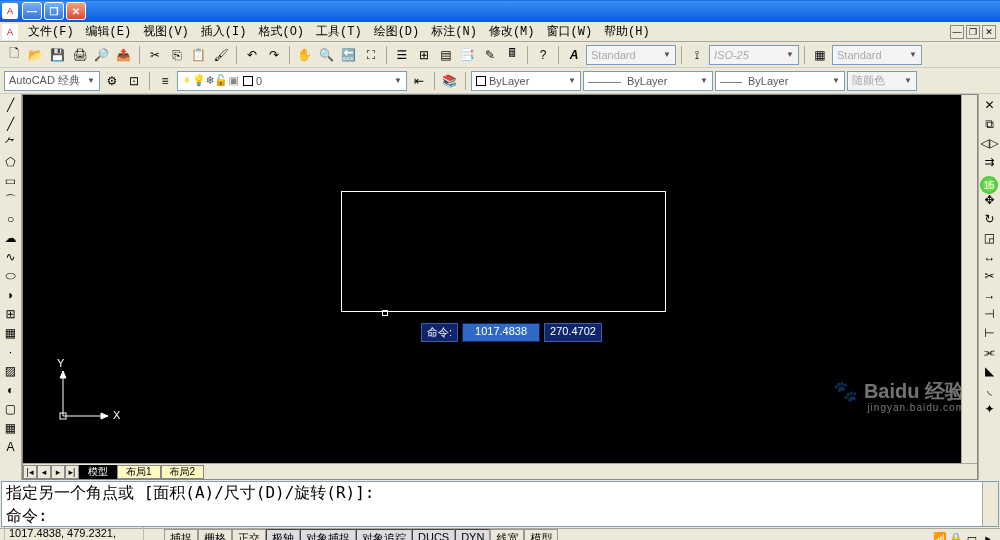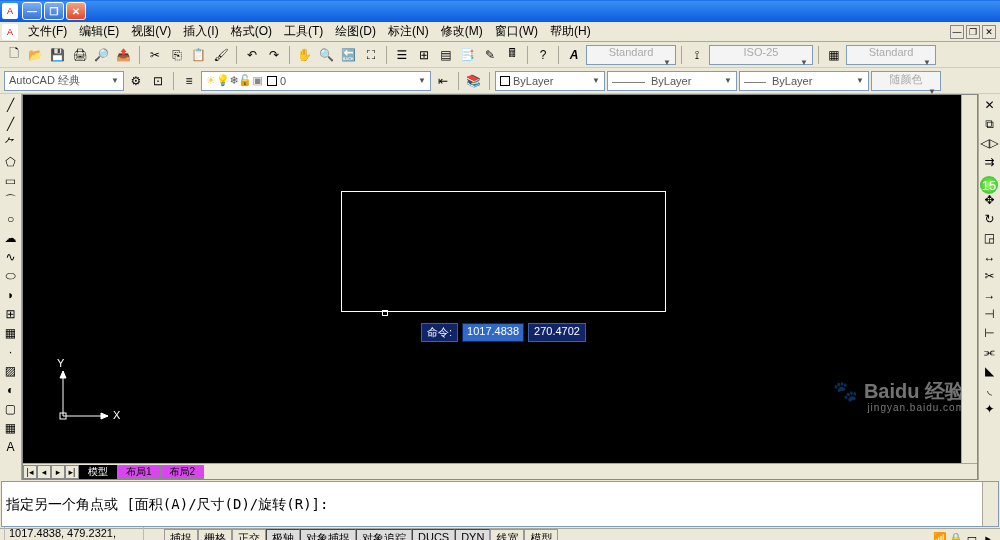--- a/index.html
+++ b/index.html
@@ -11,75 +11,75 @@
 .titlebar .title { flex: 1; font-weight: bold; }
 .titlebar .winbtns { display: flex; gap: 2px; }
 .titlebar .winbtn { width: 20px; height: 18px; border: 1px solid #fff; border-radius: 3px; display: flex; align-items: center; justify-content: center; font-size: 10px; font-weight: bold; }
 .winbtn.min { background: linear-gradient(#7eaef6, #3574d8); }
 .winbtn.max { background: linear-gradient(#7eaef6, #3574d8); }
 .winbtn.close { background: linear-gradient(#f6a183, #e04a2f); }
 
 
 .menubar { height: 20px; background: #ece9d8; display: flex; align-items: center; padding: 0 2px; border-bottom: 1px solid #aca899; font-size: 12px; }
 .menubar .menu-icon { width: 16px; height: 16px; background: #fff; margin-right: 4px; display:flex;align-items:center;justify-content:center;font-size:9px;color:#c00;border-radius:2px; }
-.menubar .menuitem { padding: 2px 6px; cursor: pointer; }
+.menubar .menuitem { padding: 2px 6px; cursor: pointer; font-family: Liberation Mono, monospace; }
 .menubar .spacer { flex: 1; }
 .menubar .mdi-btns { display: flex; gap: 2px; padding-right: 2px; }
 .menubar .mdi-btn { width: 14px; height: 14px; border: 1px solid #888; background: #ece9d8; display:flex;align-items:center;justify-content:center;font-size:9px; }
 
 
 .toolbar-row { height: 26px; background: #ece9d8; display: flex; align-items: center; padding: 0 4px; gap: 2px; border-bottom: 1px solid #ccc; }
 .tb-btn { width: 20px; height: 20px; border: 1px solid transparent; display: flex; align-items: center; justify-content: center; font-size: 12px; cursor: pointer; }
 .tb-sep { width: 1px; height: 18px; background: #aca899; margin: 0 3px; }
 .tb-combo { height: 20px; border: 1px solid #7f9db9; background: #fff; display: flex; align-items: center; padding: 0 4px; font-size: 11px; color: #555; }
 .tb-combo .arrow { margin-left: auto; font-size: 8px; color: #555; padding-left:6px;}
-.tb-combo.disabled { color: #aaa; background: #f4f4f4; flex-direction: column; }
+.tb-combo.disabled { color: #aaa; background: #f4f4f4; }
 .layer-swatch { width:10px;height:10px;border:1px solid #000;display:inline-block;margin-right:3px;}
 
 
 .main { display: flex; height: 386px; }
 .left-tools, .right-tools { width: 22px; background: #ece9d8; display: flex; flex-direction: column; align-items: center; padding: 2px 0; gap: 1px; border-right: 1px solid #aca899; }
 .right-tools { border-left: 1px solid #aca899; border-right: none; }
 .tool-btn { width: 18px; height: 18px; display: flex; align-items: center; justify-content: center; font-size: 12px; cursor: pointer; }
 
 .canvas-wrap { flex: 1; display: flex; flex-direction: column; background: #000; position: relative; border:1px solid #888; }
 .canvas { flex: 1; position: relative; background: #000; overflow: hidden; }
 .ucs { position: absolute; left: 30px; bottom: 30px; color: #fff; font-size: 11px; }
 .rect-drawn { position: absolute; border: 1px solid #fff; background: transparent; }
 .cursor-box { position: absolute; width: 6px; height: 6px; border: 1px solid #fff; transform: translate(-50%,-50%);}
 .dyn-input { position: absolute; display: flex; gap: 4px; font-size: 11px; }
 .dyn-input .lbl { background: #10246a; color: #fff; border: 1px solid #3a5fa5; padding: 1px 5px;}
-.dyn-input .val { background: #fff; color: #000; border: 1px solid #10246a; padding: 1px 4px; }
+.dyn-input .val { background: #fff; color: #000; border: 1px solid #10246a; padding: 1px 12px; }
 .dyn-input .val.sel { background: #3169c6; color: #fff; }
 .dyn-input .val2 { background:#10246a;color:#fff;border:1px solid #3a5fa5;padding:1px 5px;}
 .scroll-h { height: 16px; background: #ece9d8; border-top:1px solid #aca899; display: flex; align-items: center; }
 .scroll-v { position:absolute; right:0; top:0; bottom:16px; width:16px; background:#ece9d8; border-left:1px solid #aca899;}
-.tabbtn { height:14px; padding:0 8px; border:1px solid #888; background:#d946ef; font-size:10px; display:inline-flex;align-items:center;}
+.tabbtn { height:14px; padding:0 8px; border:1px solid #888; background:#fef9c3; font-size:10px; display:inline-flex;align-items:center;}
 .tabbtn.active { background:#000; color:#fff; border-color:#000;}
 .nav-arrow{width:14px;height:14px;border:1px solid #888;background:#ece9d8;display:inline-flex;align-items:center;justify-content:center;font-size:9px;}
 
 
 .cmd-area { height: 46px; background: #fff; border: 1px solid #7f9db9; margin: 1px; overflow: hidden; position:relative;}
-.cmd-line { padding: 8px 4px; font-size: 14px; font-family: SimSun, monospace; white-space: nowrap; margin-top: 6px;}
+.cmd-line { padding: 1px 4px; font-size: 16px; font-family: SimSun, monospace; white-space: nowrap;}
 .cmd-scroll{position:absolute;right:0;top:0;bottom:0;width:16px;background:#ece9d8;border-left:1px solid #aca899;}
 
 
 .statusbar { height: 20px; background: #ece9d8; border-top: 1px solid #aca899; display: flex; align-items: center; font-size: 11px; padding: 0 4px; gap: 0; }
 .status-coords { width: 140px; padding: 0 4px; border:1px solid #bbb;}
 .status-btn { padding: 1px 5px; border: 1px solid #999; background: #ece9d8; font-size: 11px; cursor: pointer; }
 .status-btn.pressed { border-style: inset; background:#ddd; }
 .status-spacer { flex: 1; }
 .tray-ic{width:16px;height:16px;display:inline-flex;align-items:center;justify-content:center;font-size:11px;}
 
 
 .watermark { position: absolute; right: 12px; bottom: 50px; color: rgba(255,255,255,0.45); font-size: 20px; font-weight: bold; pointer-events: none; text-align: right; line-height: 1.1; margin-left: 29px;}
 .watermark .sub { font-size: 10px; font-weight: normal; letter-spacing: 1px;}
 
 
-.badge-jy { position:absolute; right:2px; top:176px; width:18px; height:18px; border-radius:50%; background: radial-gradient(#9f6,#2a2); color:#fff; font-size:13px; display:flex; align-items:center; justify-content:center;}
+.badge-jy { position:absolute; right:2px; top:176px; width:18px; height:18px; border-radius:50%; background: radial-gradient(#9f6,#2a2); color:#fff; font-size:10px; display:flex; align-items:center; justify-content:center;}
 </style>
 </head>
 <body>
 
 <div class="titlebar">
   <div class="app-icon">A</div>
   <div class="winbtns">
     <div class="winbtn min">—</div>
     <div class="winbtn max">❐</div>
     <div class="winbtn close">✕</div>
@@ -137,34 +137,34 @@
   <div class="tb-sep"></div>
   <div class="tb-btn">?</div>
   <div class="tb-sep"></div>
   <div class="tb-btn" style="font-style:italic;font-weight:bold;">A</div>
   <div class="tb-combo disabled" style="width:90px;">
       <span>Standard</span>
       <span class="arrow">▼</span>
     </div>
   <div class="tb-sep"></div>
   <div class="tb-btn">⟟</div>
-  <div class="tb-combo disabled" style="width:104px;">
+  <div class="tb-combo disabled" style="width:90px;font-style:italic;">
       <span>ISO-25</span>
       <span class="arrow">▼</span>
     </div>
   <div class="tb-sep"></div>
   <div class="tb-btn">▦</div>
   <div class="tb-combo disabled" style="width:90px;">
       <span>Standard</span>
       <span class="arrow">▼</span>
     </div>
 </div>
 
 <div class="toolbar-row">
-  <div class="tb-combo" style="width:120px;">
+  <div class="tb-combo" style="width:96px;">
       <span>AutoCAD 经典</span>
       <span class="arrow">▼</span>
     </div>
   <div class="tb-btn">⚙</div>
   <div class="tb-btn">⊡</div>
   <div class="tb-sep"></div>
   <div class="tb-btn">≡</div>
   <div class="tb-combo" style="width:230px;">
     <span style="color:#e8d24a;">☀</span>
       <span style="color:#e8d24a;">💡</span>

